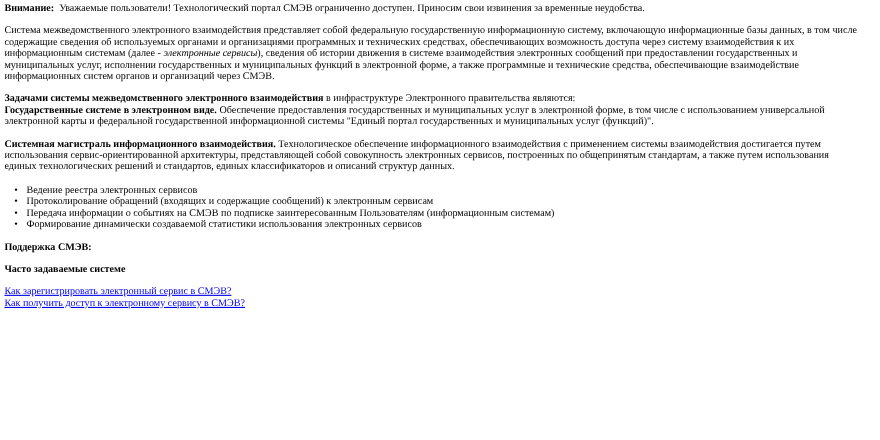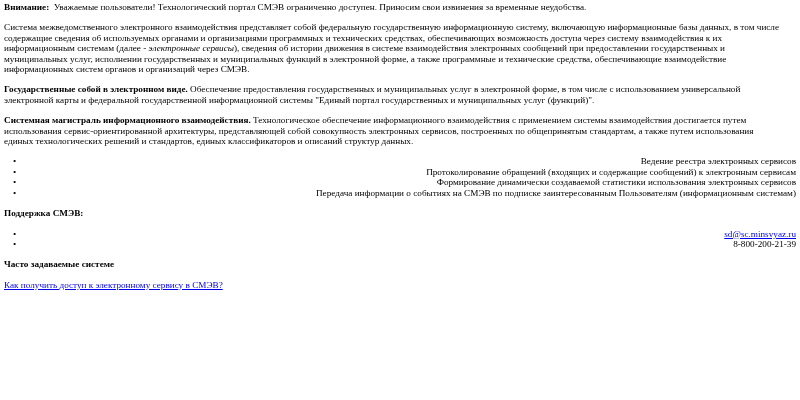--- a/index.html
+++ b/index.html
@@ -5,55 +5,53 @@
   html, body { margin: 0; padding: 0; background: #ffffff; }
   body {
     width: 800px; height: 400px; overflow: hidden;
     font-family: "Liberation Serif", "DejaVu Serif", serif;
     font-size: 9.2px; line-height: 10.4px; color: #000;
   }
   .wrap { padding: 2px 4px 0 4px; }
   p { margin: 0 12px 10px 0; }
   b { font-weight: bold; }
   h4 { font-size: 9.2px; margin: 0 0 10px 0; font-weight: bold; line-height: 10.4px; }
-  ul { margin: 0 0 10px 0; padding-left: 20px; list-style: none; text-align: right; }
+  ul { margin: 0 0 10px 0; padding-left: 20px; list-style: none; }
   ul li { position: relative; padding-left: 0; }
   ul li::before { content: "•"; position: absolute; left: -11px; }
   a { color: #0000ee; text-decoration: underline; }
   .faq a { display: block; }
 </style>
 </head>
 <body>
 
 <div class="wrap">
 
   <p>
     <b>Внимание:</b>&nbsp;
     <span>Уважаемые пользователи! Технологический портал СМЭВ ограниченно доступен. Приносим свои извинения за временные неудобства.</span>
   </p>
 
   <p><span>Система межведомственного электронного взаимодействия представляет собой федеральную государственную информационную систему, включающую информационные базы данных, в том числе содержащие сведения об используемых органами и организациями программных и технических средствах, обеспечивающих возможность доступа через систему взаимодействия к их информационным системам (далее - </span><i>электронные сервисы</i><span>), сведения об истории движения в системе взаимодействия электронных сообщений при предоставлении государственных и муниципальных услуг, исполнении государственных и муниципальных функций в электронной форме, а также программные и технические средства, обеспечивающие взаимодействие информационных систем органов и организаций через СМЭВ.</span></p>
 
   <div>
-    <p><b>Государственные собой в электронном виде.</b><span> Обеспечение предоставления государственных и муниципальных услуг в электронной форме, в том числе с использованием универсальной электронной карты и федеральной государственной информационной системы "Единый портал государственных и муниципальных услуг (функций)".</span></p>
+    <div><b>Задачами системы межведомственного электронного взаимодействия</b><span> в инфраструктуре Электронного правительства являются:</span></div>
+    <p><b>Государственные системе в электронном виде.</b><span> Обеспечение предоставления государственных и муниципальных услуг в электронной форме, в том числе с использованием универсальной электронной карты и федеральной государственной информационной системы "Единый портал государственных и муниципальных услуг (функций)".</span></p>
     <p><b>Системная магистраль информационного взаимодействия.</b><span> Технологическое обеспечение информационного взаимодействия с применением системы взаимодействия достигается путем использования сервис-ориентированной архитектуры, представляющей собой совокупность электронных сервисов, построенных по общепринятым стандартам, а также путем использования единых технологических решений и стандартов, единых классификаторов и описаний структур данных.</span></p>
   </div>
 
   <ul>
     <li>Ведение реестра электронных сервисов</li>
     <li>Протоколирование обращений (входящих и содержащие сообщений) к электронным сервисам</li>
+    <li>Передача информации о событиях на СМЭВ по подписке заинтересованным Пользователям (информационным системам)</li>
     <li>Формирование динамически создаваемой статистики использования электронных сервисов</li>
-    <li>Передача информации о событиях на СМЭВ по подписке заинтересованным Пользователям (информационным системам)</li>
   </ul>
 
   <h4>Поддержка СМЭВ:</h4>
-  <ul>
-    <li><a href="#">sd@sc.minsvyaz.ru</a></li>
-    <li>8-800-200-21-39</li>
-  </ul>
 
   <h4>Часто задаваемые системе</h4>
   <div class="faq">
+    <a href="#">Как зарегистрировать электронный сервис в СМЭВ?</a>
     <a href="#">Как получить доступ к электронному сервису в СМЭВ?</a>
 
   </div>
 
 </div>
 
 </body></html>

